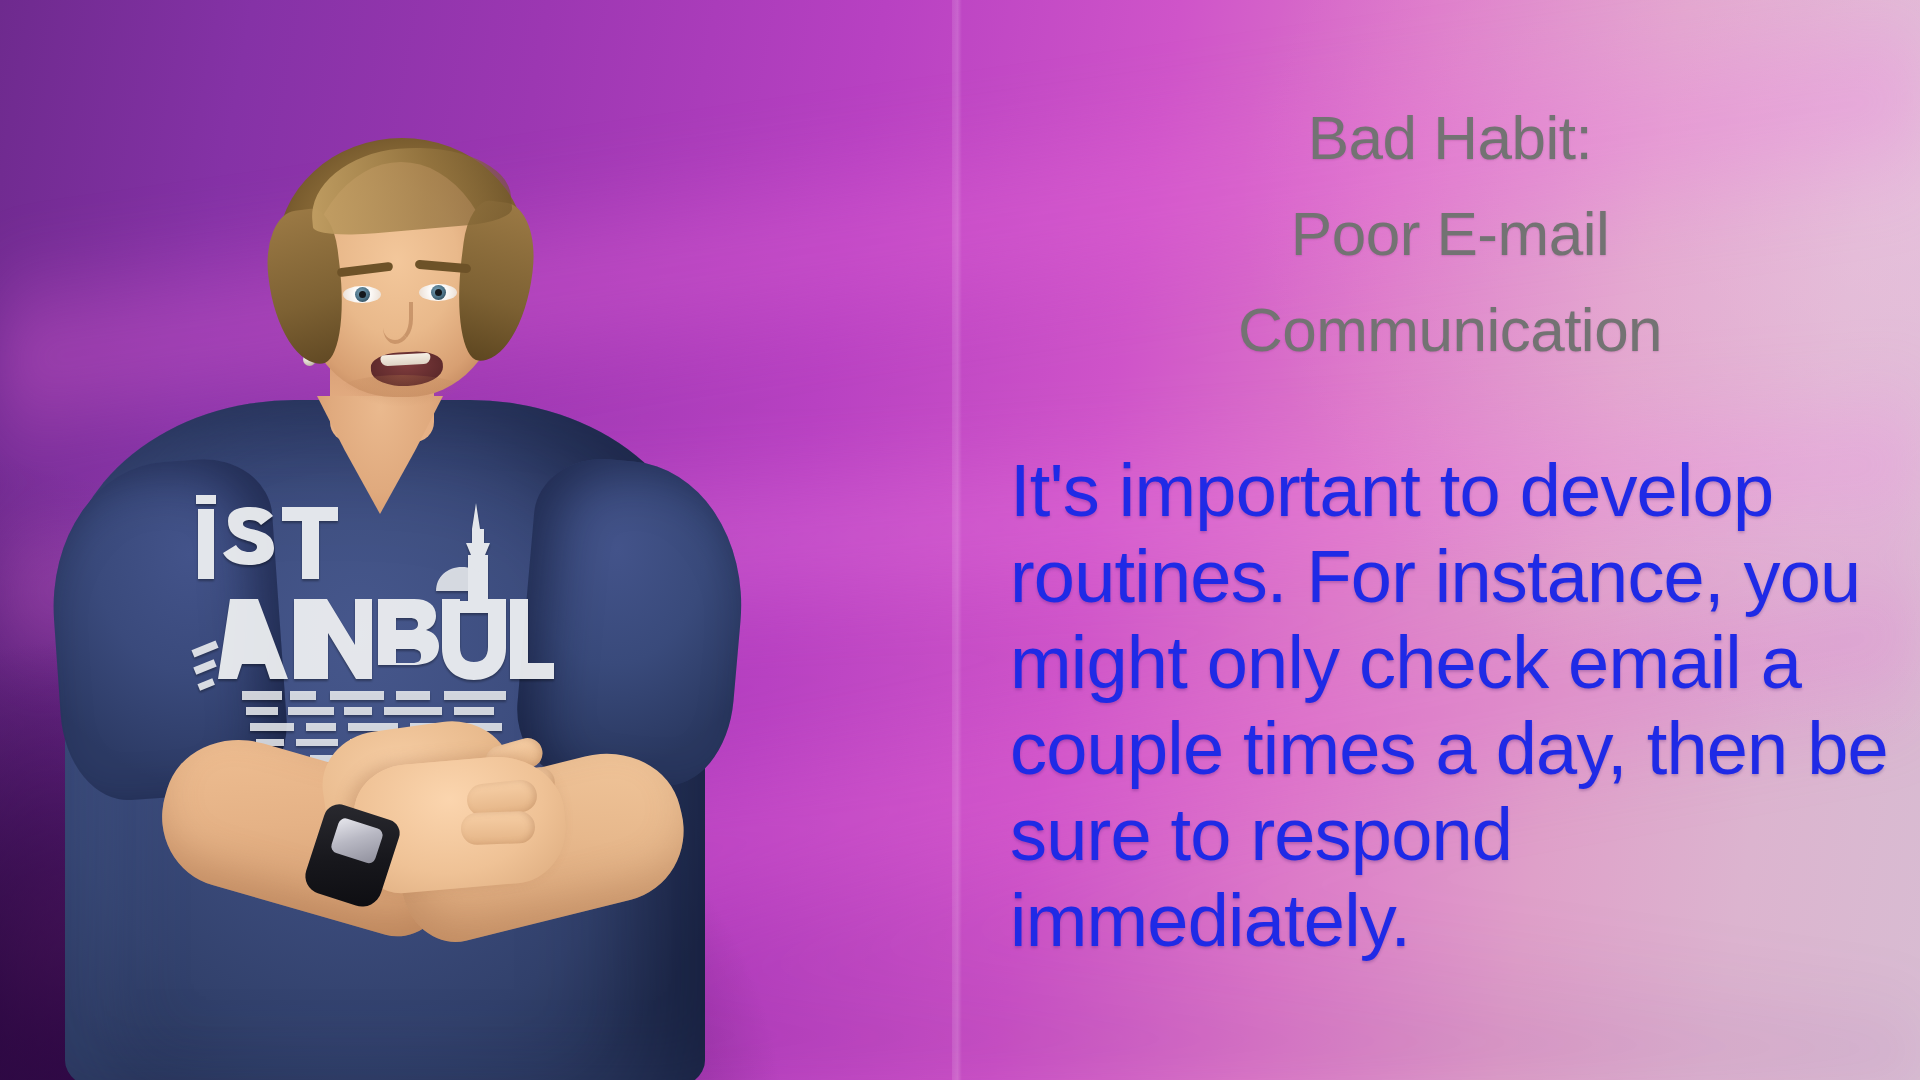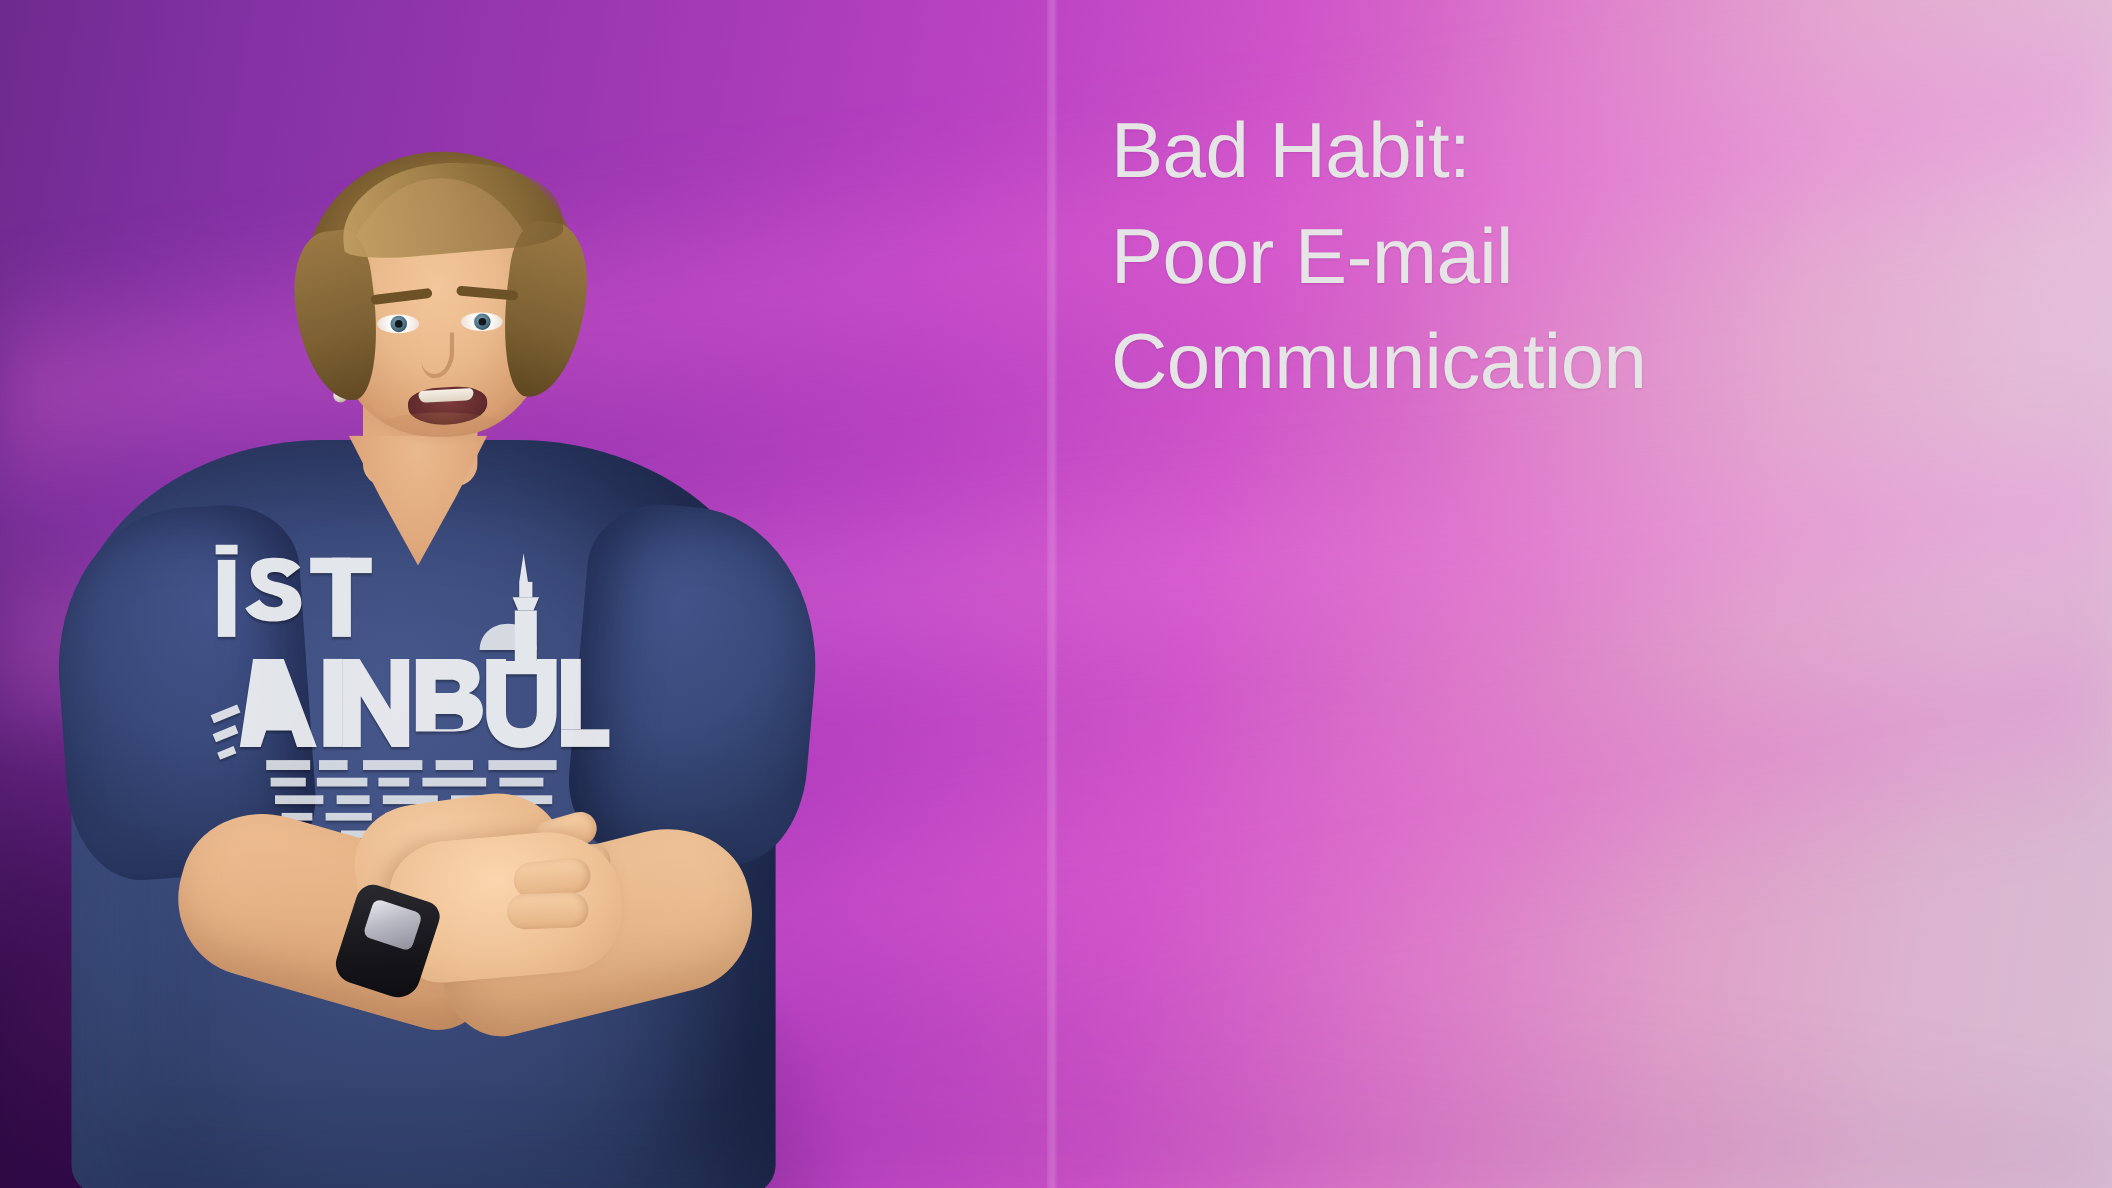--- a/index.html
+++ b/index.html
@@ -263,27 +263,28 @@
 
   
   .slide-panel {
     position:absolute; left:958px; top:0;
     width:962px; height:1080px;
   }
   .slide-title {
     position:absolute;
     left:52px; top:90px;
     width:880px;
-    font-size:71px;
+    font-size:62px;
     line-height:96px;
     font-weight:400;
     letter-spacing:-0.5px;
-    color:#e5e5e5;
+    color:#737373;
     white-space:pre-line;
     text-shadow:0 1px 2px rgba(90,20,80,0.18);
+    text-align:center;
   }
   .slide-body {
     position:absolute;
     left:52px; top:448px;
     width:890px;
     font-size:74px;
     line-height:86px;
     font-weight:400;
     letter-spacing:-0.8px;
     color:#1f2ae6;
@@ -414,15 +415,16 @@
       </div>
     </div>
 
   </div>
   <div class="panel-seam"></div>
 
   <div class="slide-panel">
     <div class="slide-title">Bad Habit:
 Poor E-mail
 Communication</div>
+    <div class="slide-body">It's important to develop routines. For instance, you might only check email a couple times a day, then be sure to respond immediately.</div>
   </div>
 
 </div>
 
 </body></html>

